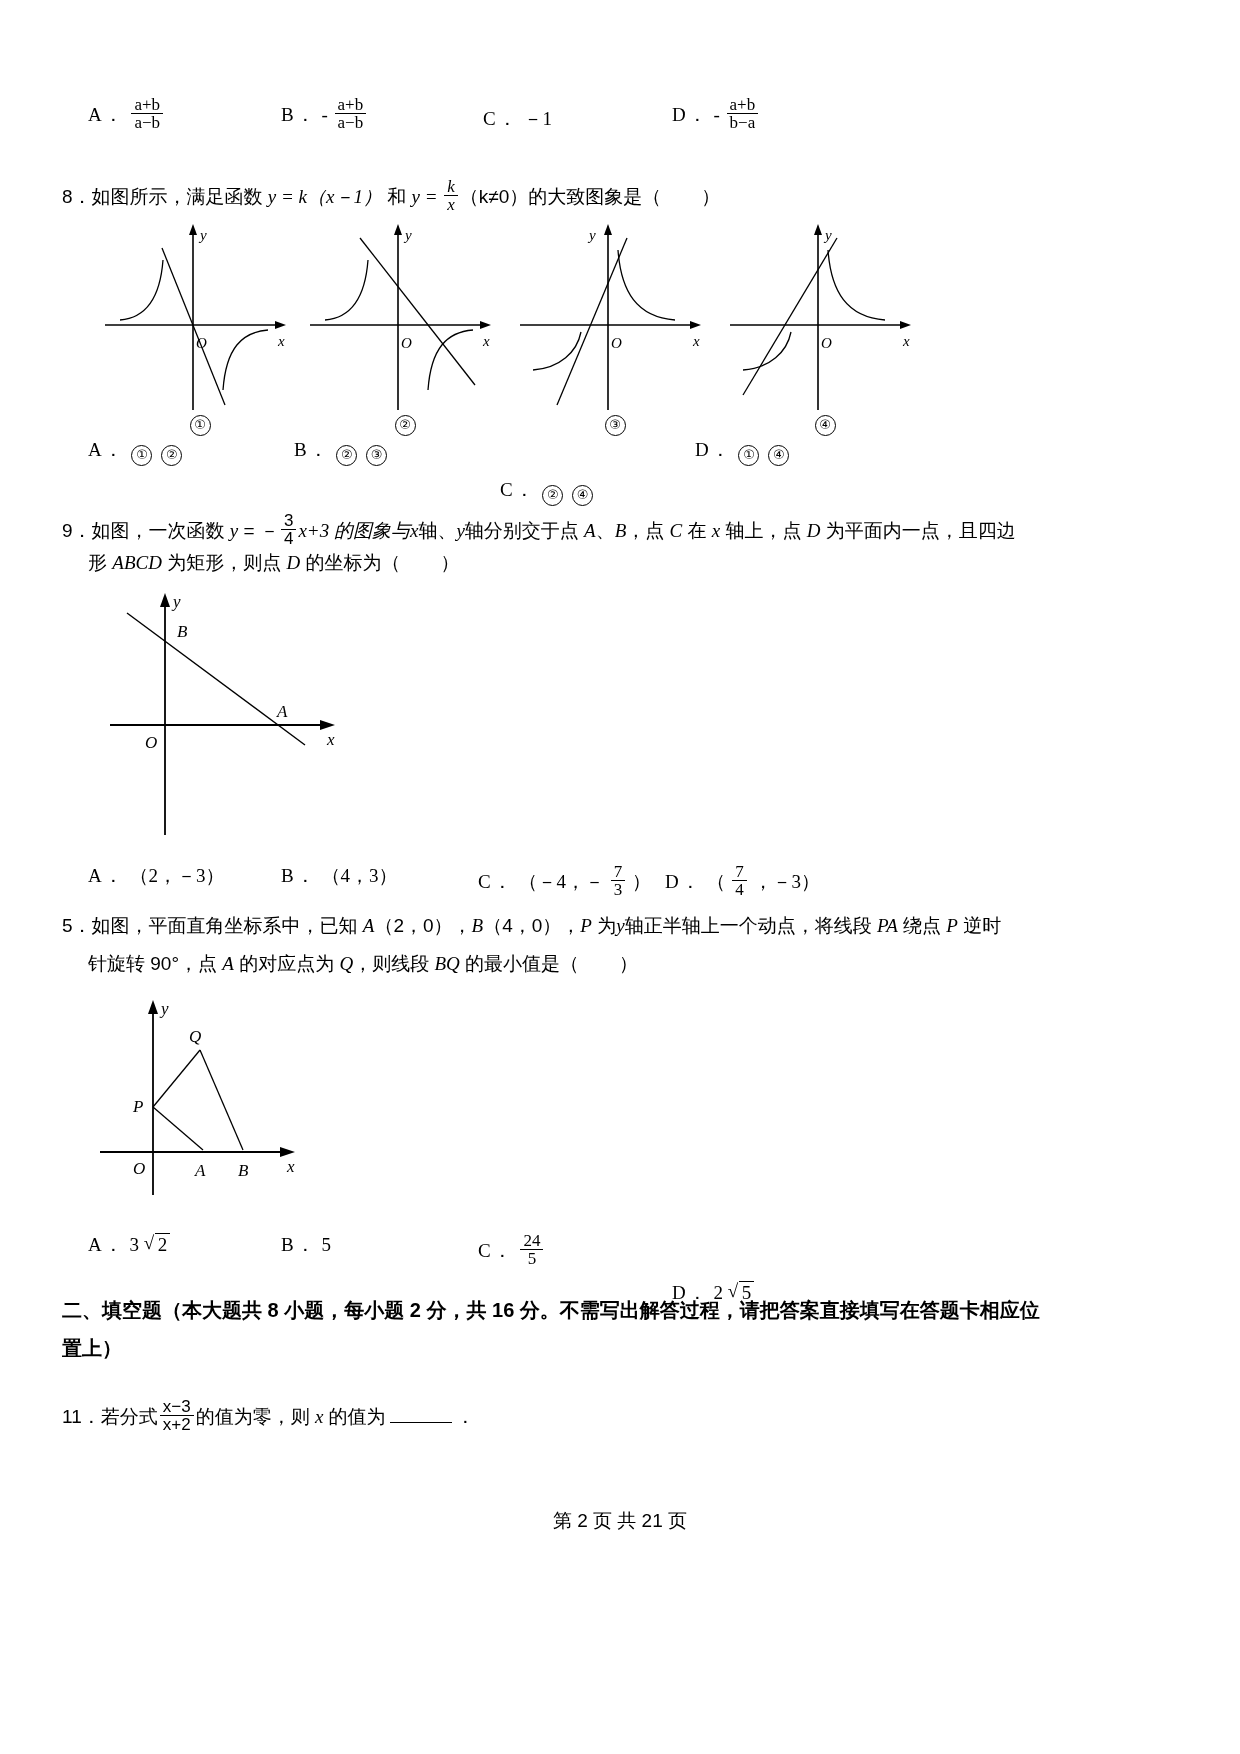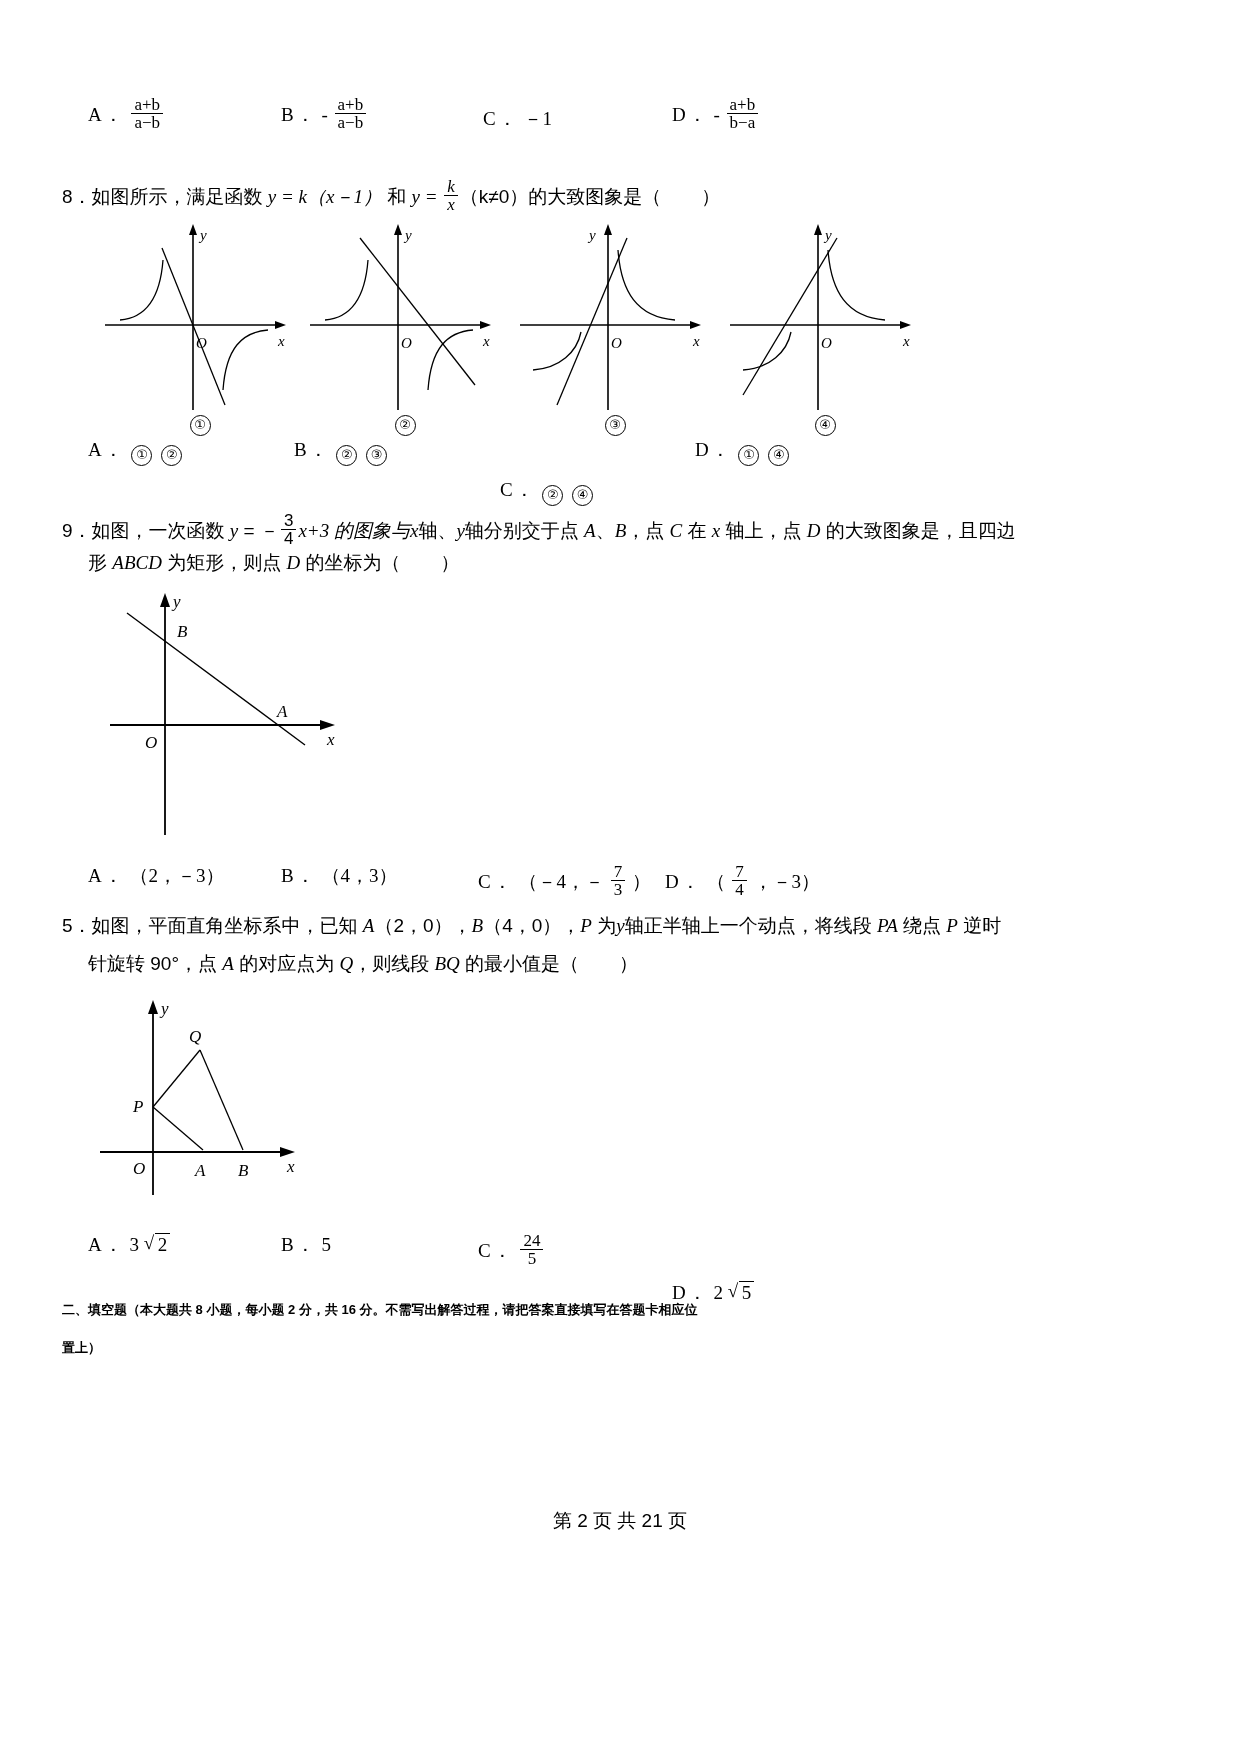--- a/index.html
+++ b/index.html
@@ -38,21 +38,21 @@
   
   .optrow{position:absolute;width:100%;font-size:19px;}
   .opt{position:absolute;white-space:nowrap;}
   .opt .lbl{letter-spacing:2px;}
 
   
   .fig{position:absolute;}
   svg{display:block;overflow:visible;}
 
   
-  .sect{position:absolute;font-weight:bold;font-size:13px;line-height:30px;
+  .sect{position:absolute;font-weight:bold;font-size:20px;line-height:30px;
         font-family:"Liberation Sans","DejaVu Sans",sans-serif;}
 
   
   .footer{position:absolute;left:0;right:0;text-align:center;font-size:19px;
           font-family:Liberation Sans, sans-serif;}
 
   .blank{display:inline-block;border-bottom:1.3px solid #000;width:62px;
          height:15px;margin:0 4px;}
 </style>
 </head>
@@ -201,21 +201,21 @@
       <span class="lbl">D．</span>
       <span class="circ">①</span>
       <span class="circ">④</span>
     </div>
   </div>
 
   <div class="line cn" style="top:512px;left:62px;">
     <span>9．</span><span>如图，一次函数 </span><span class="it">y</span><span> = －</span><span class="frac">
         <span class="num">3</span>
         <span class="den">4</span>
-      </span><span class="it">x+3 的图象与</span><span class="it">x</span><span>轴、</span><span class="it">y</span><span>轴分别交于点 </span><span class="it">A</span><span>、</span><span class="it">B</span><span>，点 </span><span class="it">C</span><span> 在 </span><span class="it">x</span><span> 轴上，点 </span><span class="it">D</span><span> 的大致图象是，且四边</span>
+      </span><span class="it">x+3 的图象与</span><span class="it">x</span><span>轴、</span><span class="it">y</span><span>轴分别交于点 </span><span class="it">A</span><span>、</span><span class="it">B</span><span>，点 </span><span class="it">C</span><span> 在 </span><span class="it">x</span><span> 轴上，点 </span><span class="it">D</span><span> 为平面内一点，且四边</span>
   </div>
 
   <div class="line cn" style="top:550px;left:88px;">
     <span>形 </span><span class="it">ABCD</span><span> 为矩形，则点 </span><span class="it">D</span><span> 的坐标为（</span><span style="display:inline-block;width:40px;"></span><span>）</span>
   </div>
 
   <div class="fig" style="top:585px;left:105px;">
     <svg width="280" height="260" viewBox="0 0 280 260">
 
       <line x1="60" y1="250" x2="60" y2="20" stroke="#000" stroke-width="1.8"></line>
@@ -320,18 +320,24 @@
     </div>
   </div>
 
   <div class="sect" style="top:1295px;left:62px;">
     <span>二、填空题（本大题共 8 小题，每小题 2 分，共 16 分。不需写出解答过程，请把答案直接填写在答题卡相应位</span>
   </div>
   <div class="sect" style="top:1333px;left:62px;">
     <span>置上）</span>
   </div>
 
+  <div class="line cn" style="top:1398px;left:62px;">
+    <span>11．</span><span>若分式</span><span class="frac">
+        <span class="num">x−3</span>
+        <span class="den">x+2</span>
+      </span><span>的值为零，则 </span><span class="it">x</span><span> 的值为</span><span class="blank"></span><span>．</span>
+  </div>
 
   <div class="footer" style="top:1508px;">
     <span>第 2 页 共 21 页</span>
   </div>
 
 </div>
 
 </body></html>

